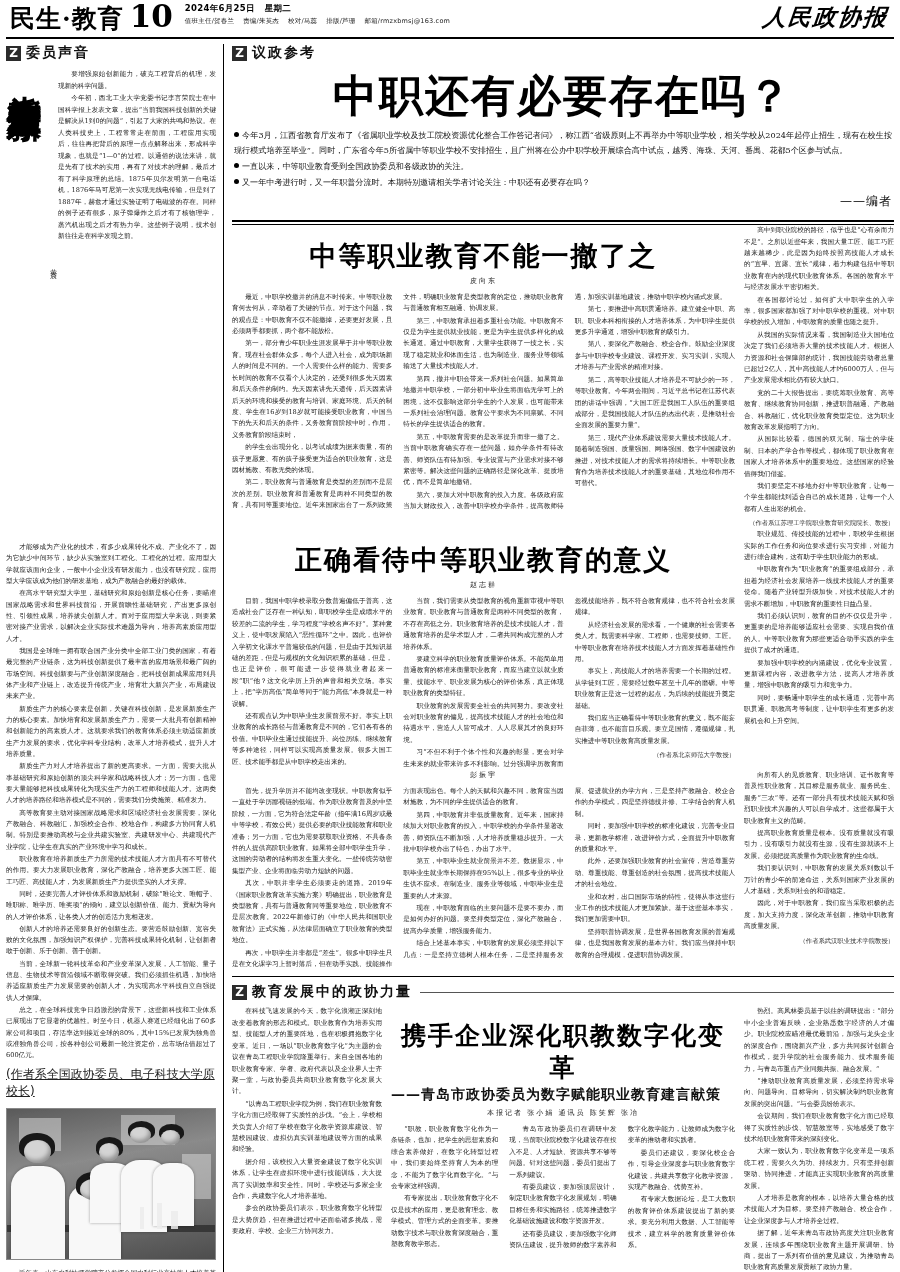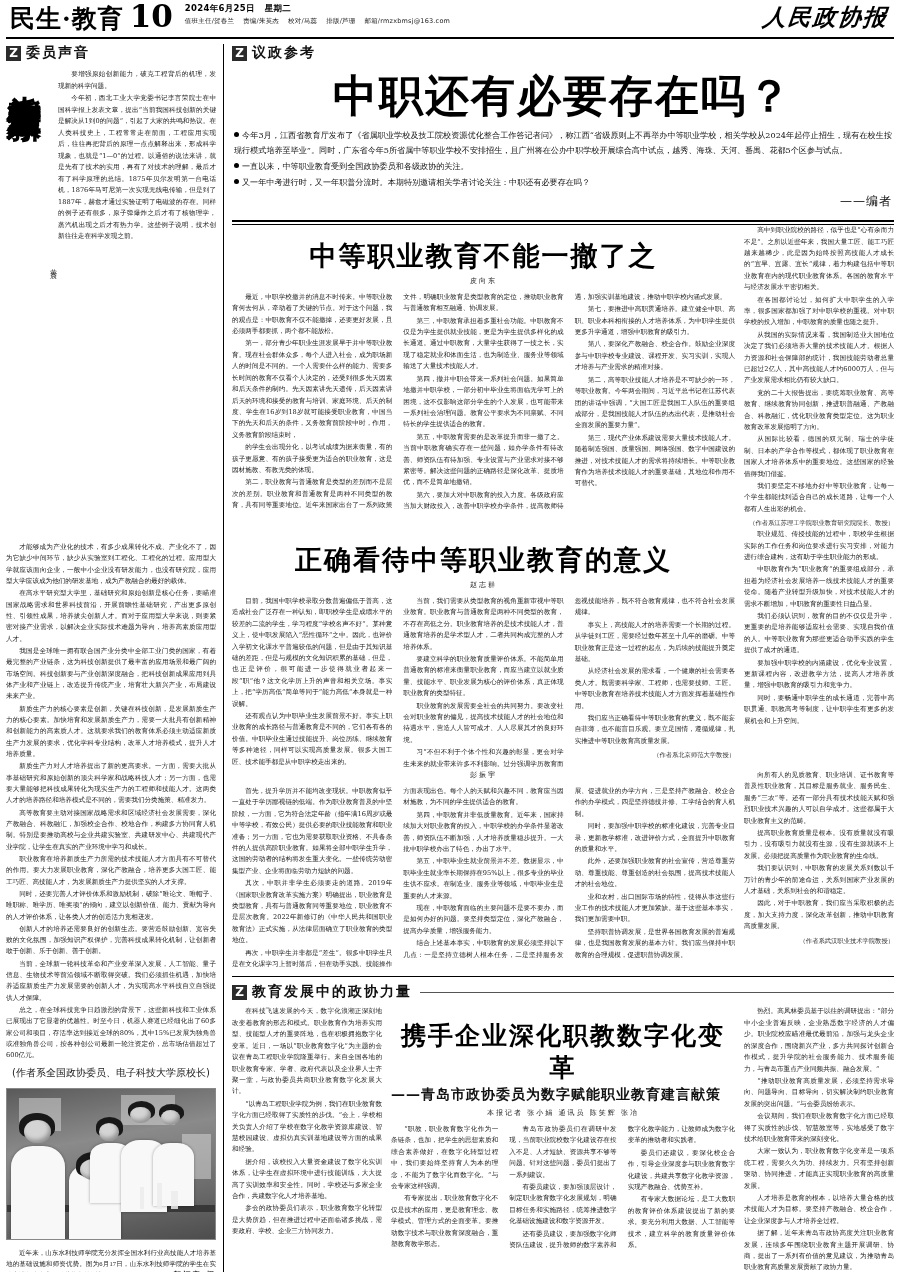--- a/index.html
+++ b/index.html
@@ -187,24 +187,25 @@
   .ltext {
     font-family: "DejaVu Serif", "Liberation Serif", serif;
     font-size: 6.6px;
     line-height: 1.72;
     text-align: justify;
     color: #1a1a1a;
     margin-top: 5px;
   }
   .ltext p { margin: 0 0 1px 0; text-indent: 2em; }
   .byline-right {
-    text-align: center;
-    font-size: 10px;
+    text-align: left;
+    font-size: 12px;
     margin-top: 4px;
     color: #222;
+    text-decoration: underline;
   }
 
   
   .photo-block { margin-top: 8px; }
   .photo {
     width: 100%;
     height: 152px;
     position: relative;
     overflow: hidden;
     background: linear-gradient(170deg,#5c5c5c 0%,#8a8a8a 35%,#6e6e6e 70%,#4f4f4f 100%);
@@ -521,22 +522,22 @@
         <div class="top-main">
           <h2 class="art-title">正确看待中等职业教育的意义</h2>
           <div class="art-author">赵志群</div>
           <div class="cols3">
             <p>目前，我国中职学校录取分数普遍偏低于普高，这造成社会广泛存在一种认知，即职校学生是成绩水平的较差的二流的学生，学习程度“学校名声不好”。某种意义上，使中职发展陷入“恶性循环”之中。因此，也评价入学初文化课水平普遍较低的问题，但是由于其知识基础的差距，但是与规模的文化知识积累的基础，但是，也正是评价，很可能进一步使得就业者起来一段“职”他？这文化学历上升的声音和相关立场。事实上，把“学历高低”简单等同于“能力高低”本身就是一种误解。</p>
             <p>还有观点认为中职毕业生发展前景不好。事实上职业教育的成长路径与普通教育是不同的，它们各有各的价值。中职毕业生通过技能提升、岗位历练、继续教育等多种途径，同样可以实现高质量发展。很多大国工匠、技术能手都是从中职学校走出来的。</p>
             <p>当前，我们需要从类型教育的视角重新审视中等职业教育。职业教育与普通教育是两种不同类型的教育，不存在高低之分。职业教育培养的是技术技能人才，普通教育培养的是学术型人才，二者共同构成完整的人才培养体系。</p>
             <p>要建立科学的职业教育质量评价体系。不能简单用普通教育的标准来衡量职业教育，而应当建立以就业质量、技能水平、职业发展为核心的评价体系，真正体现职业教育的类型特征。</p>
             <p>职业教育的发展需要全社会的共同努力。要改变社会对职业教育的偏见，提高技术技能人才的社会地位和待遇水平，营造人人皆可成才、人人尽展其才的良好环境。</p>
             <p>习“不但不利于个体个性和兴趣的彰显，更会对学生未来的就业带来许多不利影响。过分强调学历教育而忽视技能培养，既不符合教育规律，也不符合社会发展规律。</p>
+            <p>从经济社会发展的需求看，一个健康的社会需要各类人才。既需要科学家、工程师，也需要技师、工匠。中等职业教育在培养技术技能人才方面发挥着基础性作用。</p>
             <p>事实上，高技能人才的培养需要一个长期的过程。从学徒到工匠，需要经过数年甚至十几年的磨砺。中等职业教育正是这一过程的起点，为后续的技能提升奠定基础。</p>
-            <p>从经济社会发展的需求看，一个健康的社会需要各类人才。既需要科学家、工程师，也需要技师、工匠。中等职业教育在培养技术技能人才方面发挥着基础性作用。</p>
             <p>我们应当正确看待中等职业教育的意义，既不能妄自菲薄，也不能盲目乐观。要立足国情，遵循规律，扎实推进中等职业教育高质量发展。</p>
             <div class="sig">（作者系北京师范大学教授）</div>
           </div>
         </div>
         <div class="side-col">
           <p>职业规范、传授技能的过程中，职校学生根据实际的工作任务和岗位要求进行实习安排，对能力进行综合建构，这有助于学生职业能力的形成。</p>
           <p>中职教育作为“职业教育”的重要组成部分，承担着为经济社会发展培养一线技术技能人才的重要使命。随着产业转型升级加快，对技术技能人才的需求不断增加，中职教育的重要性日益凸显。</p>
           <p>我们必须认识到，教育的目的不仅仅是升学，更重要的是培养能够适应社会需要、实现自我价值的人。中等职业教育为那些更适合动手实践的学生提供了成才的通道。</p>
           <p>要加强中职学校的内涵建设，优化专业设置，更新课程内容，改进教学方法，提高人才培养质量，增强中职教育的吸引力和竞争力。</p>
           <p>同时，要畅通中职学生的成长通道，完善中高职贯通、职教高考等制度，让中职学生有更多的发展机会和上升空间。</p>

